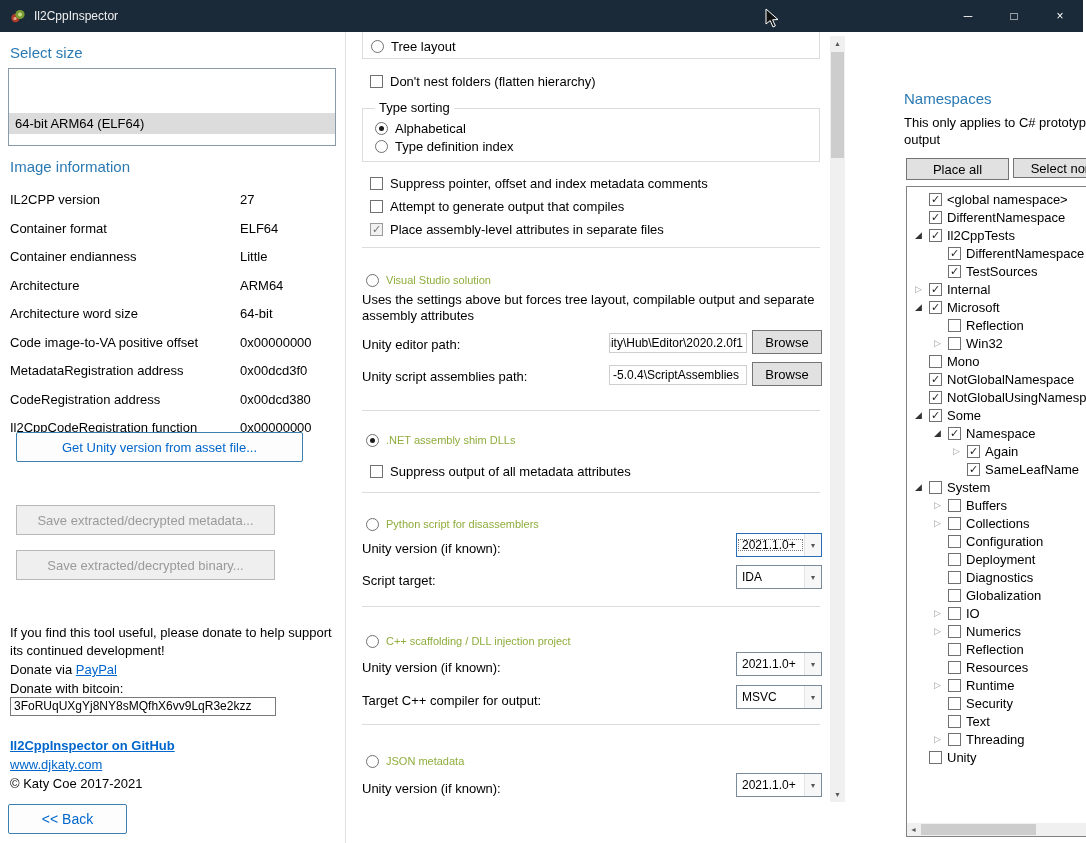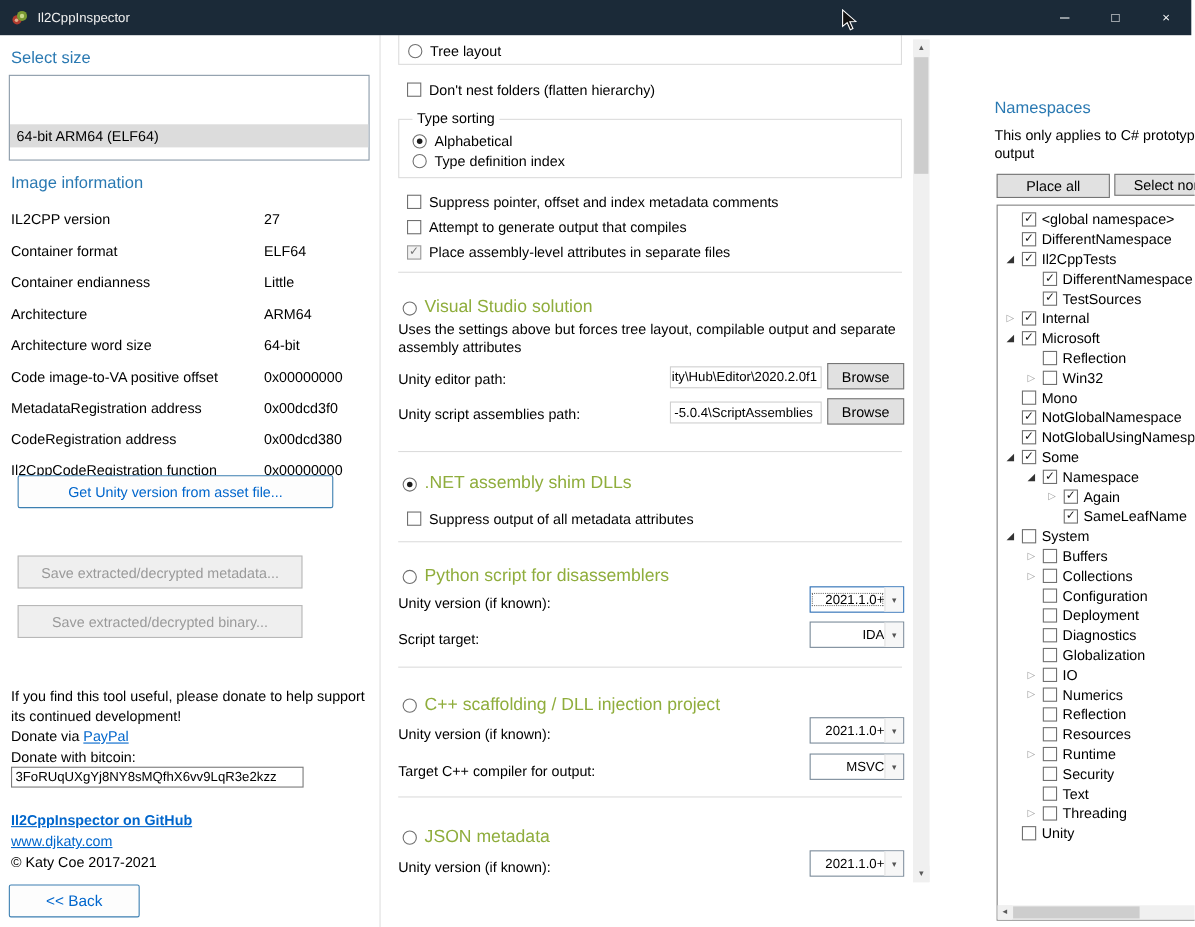--- a/index.html
+++ b/index.html
@@ -19,21 +19,21 @@
   .win-btn { width:46px; height:100%; display:flex; align-items:center; justify-content:center;
     font-size:12px; color:#fff; cursor:default; }
 
   
   .left-panel  { position:absolute; left:0;   top:32px; width:345px; bottom:0; }
   .v-divider   { position:absolute; left:345px; top:32px; bottom:0; width:1px; background:#e0e0e0; }
   .middle-panel{ position:absolute; left:346px; top:32px; width:484px; bottom:0; overflow:hidden; }
   .right-panel { position:absolute; left:896px; top:32px; width:234px; bottom:0;margin-top:46px; }
 
   .heading { font-size:15px; color:#2a79b2; }
-  .green-title { font-size:16px; color:#8fad3c; }
+  .green-title { font-size:11px; color:#8fad3c; }
   .lbl { font-size:13px; color:#000; white-space:nowrap; }
   a.link, .link { color:#0066cc; text-decoration:underline; cursor:pointer; }
 
   
   .listbox { border:1px solid #8a9aa8; background:#fff; overflow:hidden; }
   .lb-item { height:21px; line-height:21px; padding-left:6px; font-size:13px; white-space:nowrap;margin-top:44px; }
   .lb-item.selected { background:#dcdcdc; }
 
   
   .info-row { height:28.5px; display:flex; }
@@ -59,21 +59,21 @@
   .groupbox { position:absolute; border:1px solid #dcdcdc; }
   .groupbox .legend { position:absolute; top:-9px; left:12px; background:#fff; padding:0 4px; font-size:13px; }
   .sep { position:absolute; height:1px; background:#dcdcdc; }
 
   .textbox { position:absolute; border:1px solid #cfcfcf; background:#fff; height:20px;
     font-size:12px; line-height:18px; padding:0 3px; overflow:hidden; white-space:nowrap;
     direction:rtl; text-align:left; }
   .textbox .inner { direction:ltr; unicode-bidi:bidi-override; }
 
   .combo { position:absolute; width:86px; height:24px; border:1px solid #7a8a99; background:#fff;
-    display:flex; align-items:center;text-align:right; }
+    display:flex; align-items:center; }
   .combo .val { flex:1; padding-left:5px; font-size:12px; white-space:nowrap; overflow:hidden; }
   .combo .arrow { width:17px; align-self:stretch; display:flex; align-items:center; justify-content:center;
     font-size:8px; color:#555; border-left:1px solid #e3e3e3; background:#f7f7f7; }
   .combo.focused { border-color:#2a6db5; }
   .combo.focused .val { outline:1px dotted #777; outline-offset:-2px; }
 
   
   .scroll-track { background:#f0f0f0; position:absolute; }
   .scroll-arrow { position:absolute; display:flex; align-items:center; justify-content:center;
     color:#5a5a5a; font-size:7px; background:#f0f0f0; }

